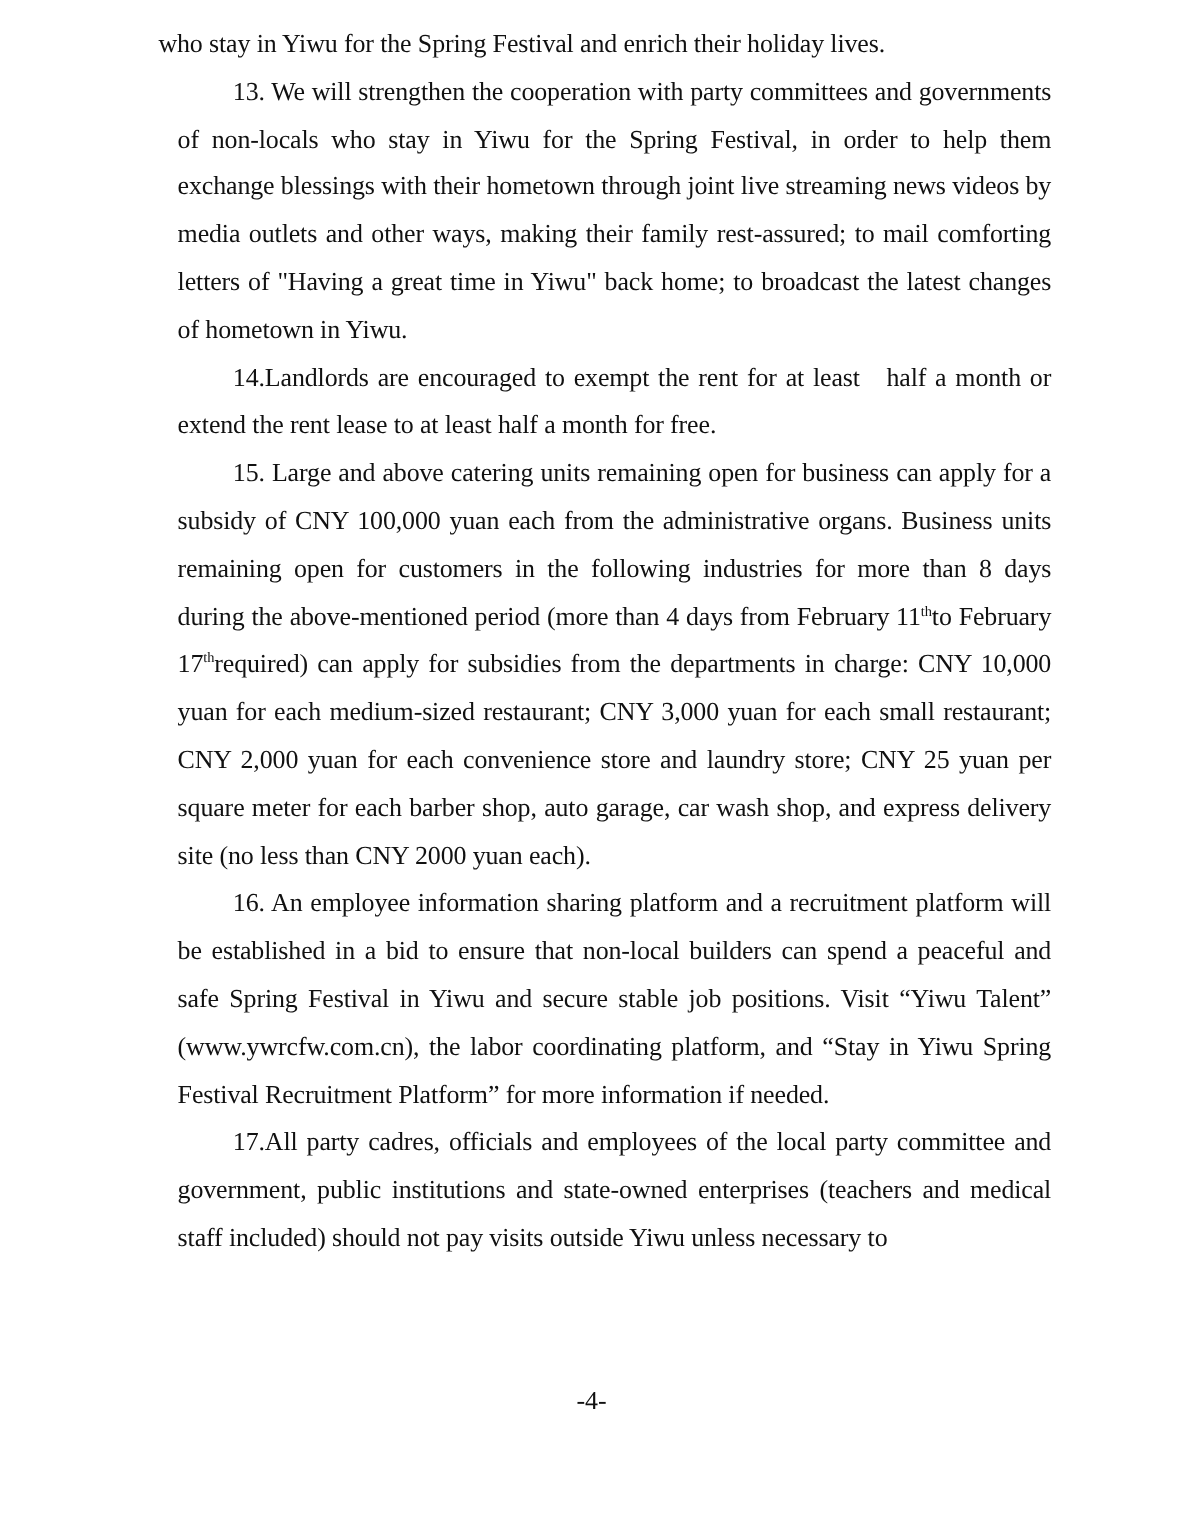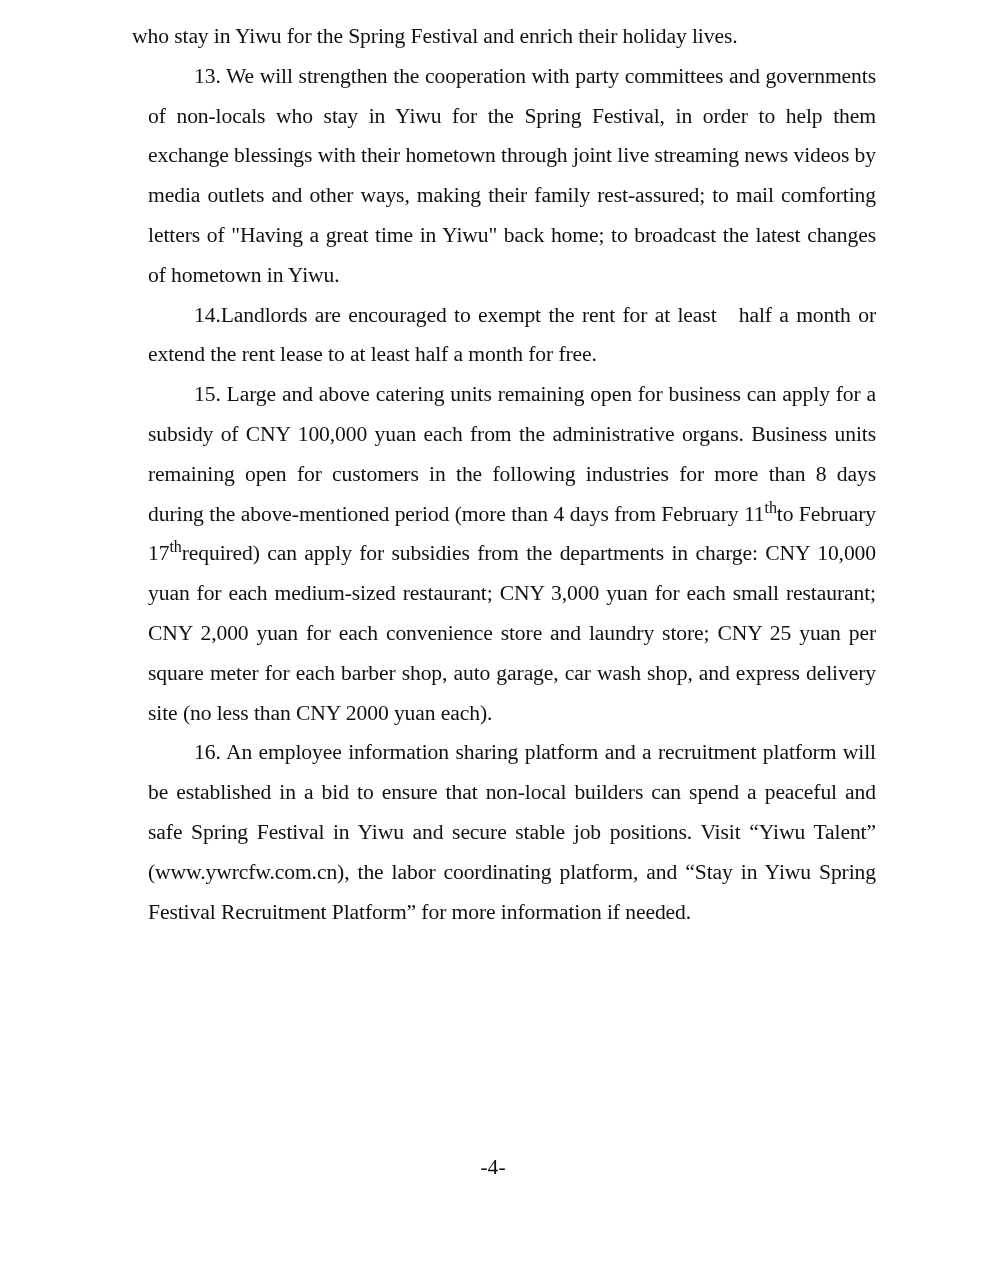--- a/index.html
+++ b/index.html
@@ -28,21 +28,21 @@
       text-align: justify;
       text-align-last: left;
       letter-spacing: -0.1px;
       font-family: Liberation Serif, serif;
     }
     .para.indent {
       text-indent: 46px;
       margin-left: 16px;
     }
     sup {
-      font-size: 16px;
+      font-size: 12px;
       line-height: 0;
       vertical-align: 8px;
     }
     .page-number {
       position: absolute;
       left: 0;
       width: 986px;
       top: 1153px;
       text-align: center;
       font-size: 21.6px;
@@ -51,15 +51,16 @@
   </style>
 </head>
 <body>
 
 <div class="page">
   <p class="para">who stay in Yiwu for the Spring Festival and enrich their holiday lives.</p>
   <p class="para indent">13. We will strengthen the cooperation with party committees and governments of non-locals who stay in Yiwu for the Spring Festival, in order to help them exchange blessings with their hometown through joint live streaming news videos by media outlets and other ways, making their family rest-assured; to mail comforting letters of "Having a great time in Yiwu" back home; to broadcast the latest changes of hometown in Yiwu.</p>
   <p class="para indent">14.Landlords are encouraged to exempt the rent for at least &nbsp;&nbsp;half a month or extend the rent lease to at least half a month for free.</p>
   <p class="para indent"><span>15. Large and above catering units remaining open for business can apply for a subsidy of CNY 100,000 yuan each from the administrative organs. Business units remaining open for customers in the following industries for more than 8 days during the above-mentioned period (more than 4 days from February 11</span><sup>th</sup><span>to February 17</span><sup>th</sup><span>required) can apply for subsidies from the departments in charge: CNY 10,000 yuan for each medium-sized restaurant; CNY 3,000 yuan for each small restaurant; CNY 2,000 yuan for each convenience store and laundry store; CNY 25 yuan per square meter for each barber shop, auto garage, car wash shop, and express delivery site (no less than CNY 2000 yuan each).</span></p>
   <p class="para indent">16. An employee information sharing platform and a recruitment platform will be established in a bid to ensure that non-local builders can spend a peaceful and safe Spring Festival in Yiwu and secure stable job positions. Visit “Yiwu Talent” (www.ywrcfw.com.cn), the labor coordinating platform, and “Stay in Yiwu Spring Festival Recruitment Platform” for more information if needed.</p>
+  <p class="para indent">17.All party cadres, officials and employees of the local party committee and government, public institutions and state-owned enterprises (teachers and medical staff included) should not pay visits outside Yiwu unless necessary to</p>
 </div>
 
 <div class="page-number">-4-</div>
 
 </body></html>

